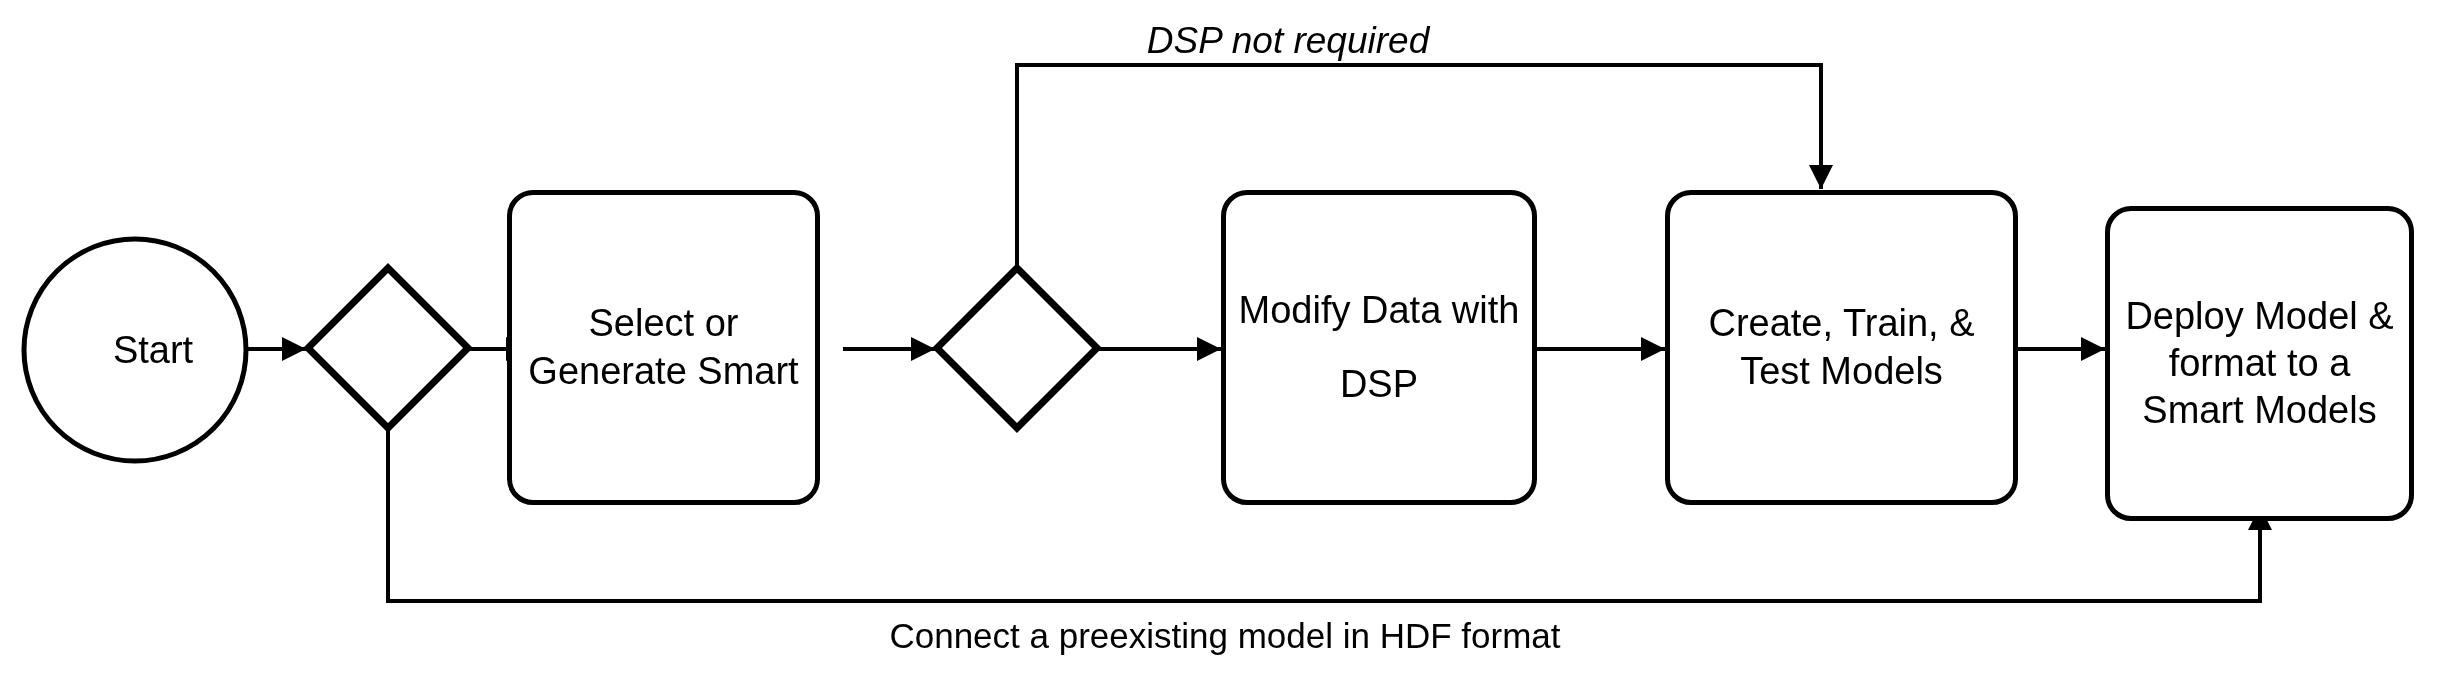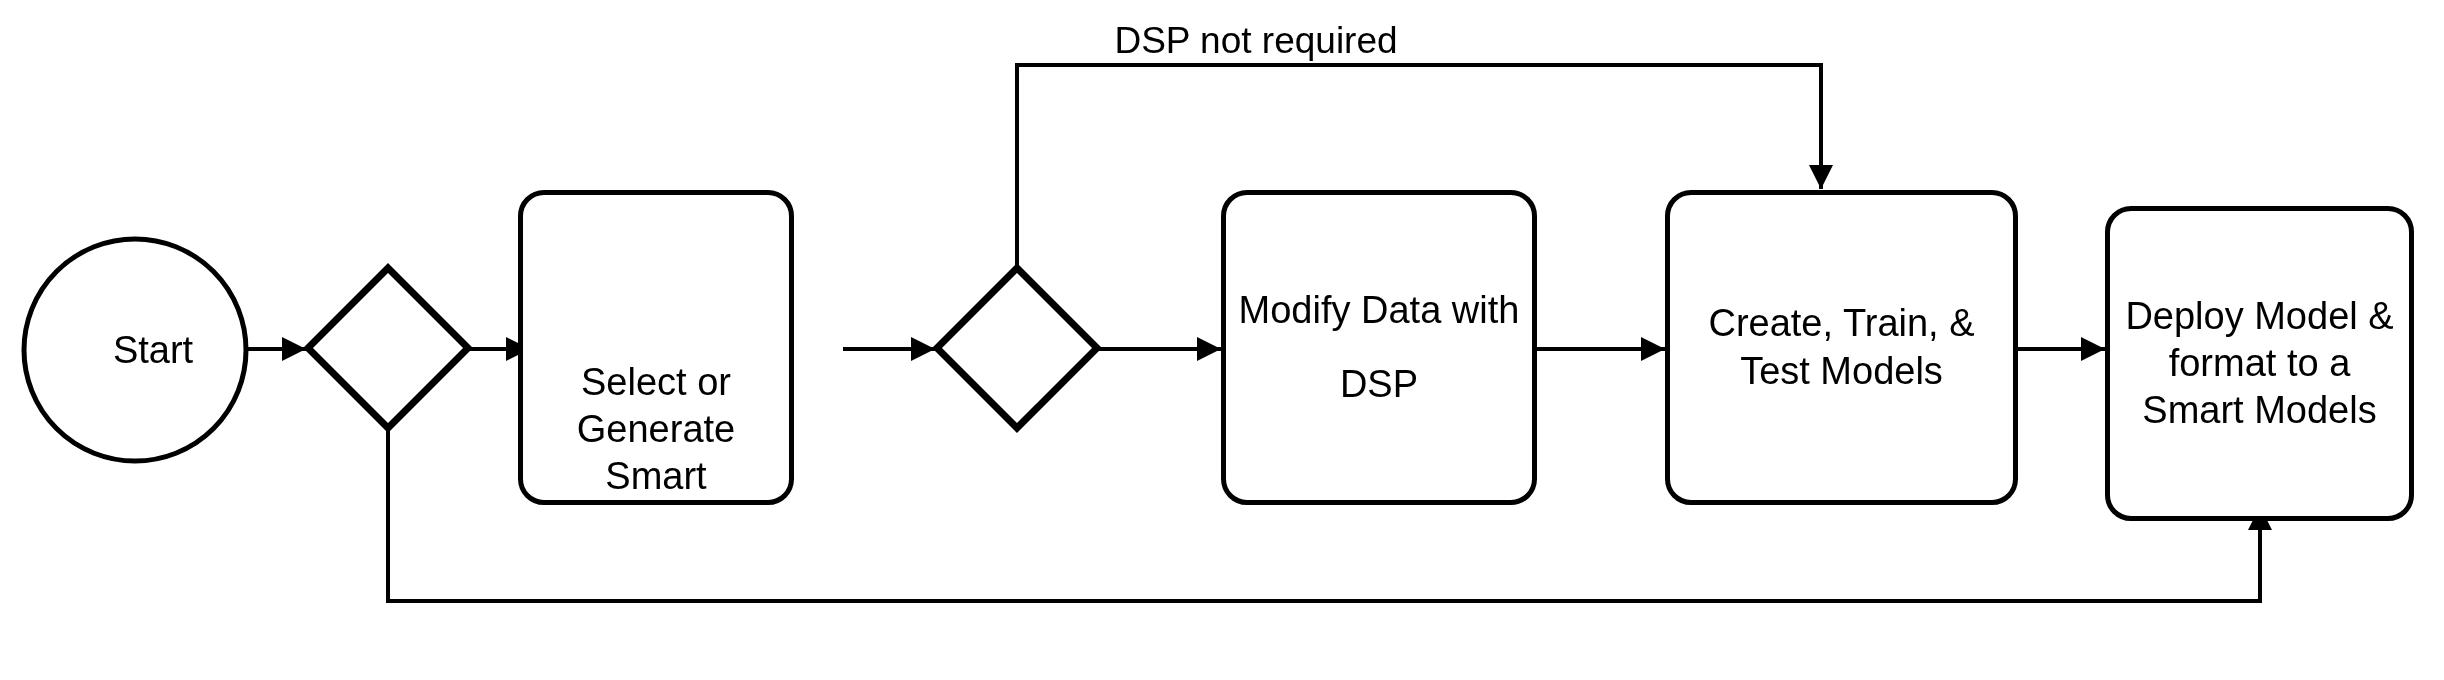--- a/index.html
+++ b/index.html
@@ -59,24 +59,25 @@
     align-items: center;
     justify-content: center;
     font-size: 38px;
   }
   .edge-label {
     position: absolute;
     text-align: center;
     white-space: nowrap;
   }
   .edge-label.dsp {
-    left: 956px;
+    left: 988px;
     top: 20px;
     width: 600px;
     font-size: 37px;
+    font-style: italic;
   }
   .edge-label.hdf {
     left: 725px;
     top: 616px;
     width: 1000px;
     font-size: 35px;
   }
 </style>
 </head>
 <body>
@@ -101,21 +102,21 @@
 
     <path class="edge" d="M388,428 V601 H2260 V506" marker-end="url(#arrow)"></path>
 
     <circle class="node-shape" cx="135" cy="350" r="111" stroke-width="5"></circle>
     <polygon class="node-shape" points="388,268 468,348 388,428 308,348" stroke-width="7"></polygon>
     <polygon class="node-shape" points="1017,268 1097,348 1017,428 937,348" stroke-width="7"></polygon>
   </svg>
 
   <div class="start-label">Start</div>
 
-  <div class="step-box" style="left:518px; width:276px;justify-content:flex-end;">
+  <div class="step-box" style="left:507px; width:313px;">
     <span>Select or</span>
     <span>Generate Smart</span>
   </div>
 
   <div class="step-box" style="left:1221px; width:316px;gap:27px;">
     <span>Modify Data with</span>
     <span>DSP</span>
   </div>
 
   <div class="step-box" style="left:1665px; width:353px;">
@@ -123,14 +124,15 @@
     <span>Test Models</span>
   </div>
 
   <div class="step-box" style="left:2105px; width:309px;margin-top:16px;">
     <span>Deploy Model &amp;</span>
     <span>format to a</span>
     <span>Smart Models</span>
   </div>
 
   <div class="edge-label dsp">DSP not required</div>
+  <div class="edge-label hdf">Connect a preexisting model in HDF format</div>
 
 </div>
 
 </body></html>

